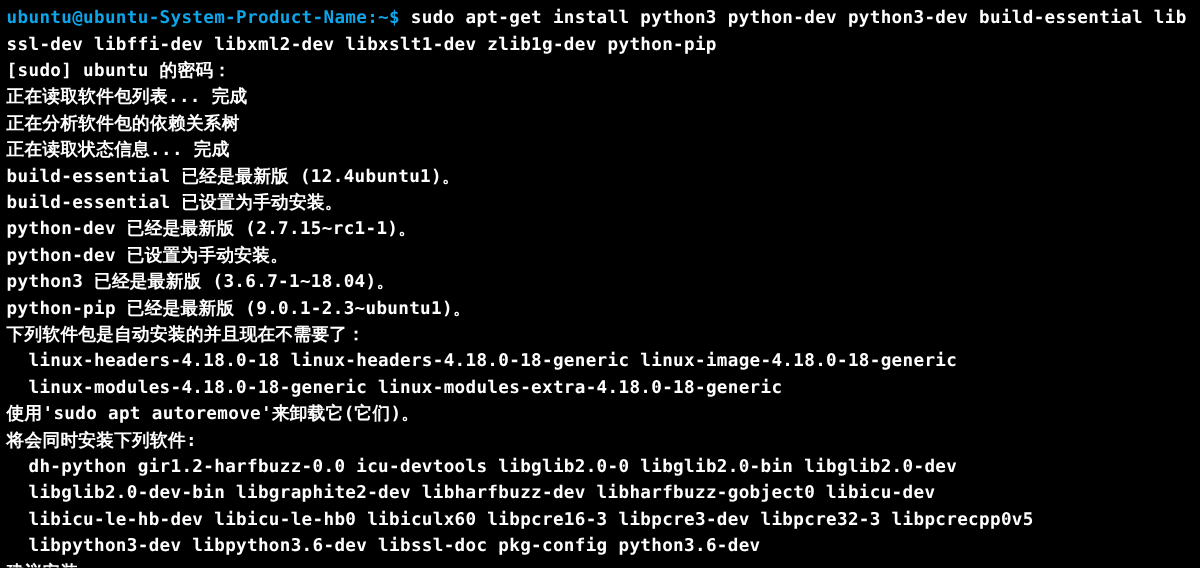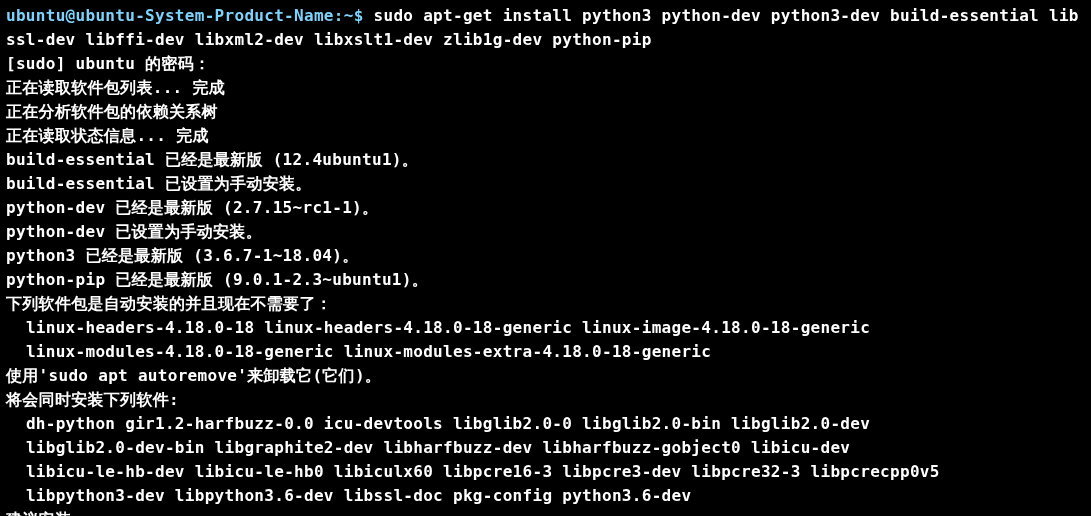--- a/index.html
+++ b/index.html
@@ -15,20 +15,20 @@
     font-size: 16px;
     line-height: 24px;
     color: #ffffff;
     background: #000000;
     padding: 4px 6px;
     white-space: pre-wrap;
     word-break: break-all;
     letter-spacing: 0.3px;
     font-weight: 600;
   }
-  .prompt { color: #7dd3fc; }
+  .prompt { color: #0ea5e9; }
   .cmd { color: #ffffff; }
   .line { display: block; }
 </style>
 </head>
 <body>
 
 <div class="terminal"><span class="line"><span class="prompt">ubuntu@ubuntu-System-Product-Name:~$ </span><span class="cmd">sudo apt-get install python3 python-dev python3-dev build-essential libssl-dev libffi-dev libxml2-dev libxslt1-dev zlib1g-dev python-pip</span></span><span class="line">[sudo] ubuntu 的密码：</span><span class="line">正在读取软件包列表... 完成</span><span class="line">正在分析软件包的依赖关系树</span><span class="line">正在读取状态信息... 完成</span><span class="line">build-essential 已经是最新版 (12.4ubuntu1)。</span><span class="line">build-essential 已设置为手动安装。</span><span class="line">python-dev 已经是最新版 (2.7.15~rc1-1)。</span><span class="line">python-dev 已设置为手动安装。</span><span class="line">python3 已经是最新版 (3.6.7-1~18.04)。</span><span class="line">python-pip 已经是最新版 (9.0.1-2.3~ubuntu1)。</span><span class="line">下列软件包是自动安装的并且现在不需要了：</span><span class="line">  <span>linux-headers-4.18.0-18 linux-headers-4.18.0-18-generic linux-image-4.18.0-18-generic</span></span><span class="line">  <span>linux-modules-4.18.0-18-generic linux-modules-extra-4.18.0-18-generic</span></span><span class="line">使用'sudo apt autoremove'来卸载它(它们)。</span><span class="line">将会同时安装下列软件:</span><span class="line">  <span>dh-python gir1.2-harfbuzz-0.0 icu-devtools libglib2.0-0 libglib2.0-bin libglib2.0-dev</span></span><span class="line">  <span>libglib2.0-dev-bin libgraphite2-dev libharfbuzz-dev libharfbuzz-gobject0 libicu-dev</span></span><span class="line">  <span>libicu-le-hb-dev libicu-le-hb0 libiculx60 libpcre16-3 libpcre3-dev libpcre32-3 libpcrecpp0v5</span></span><span class="line">  <span>libpython3-dev libpython3.6-dev libssl-doc pkg-config python3.6-dev</span></span><span class="line">建议安装：</span></div>
 
 </body></html>

